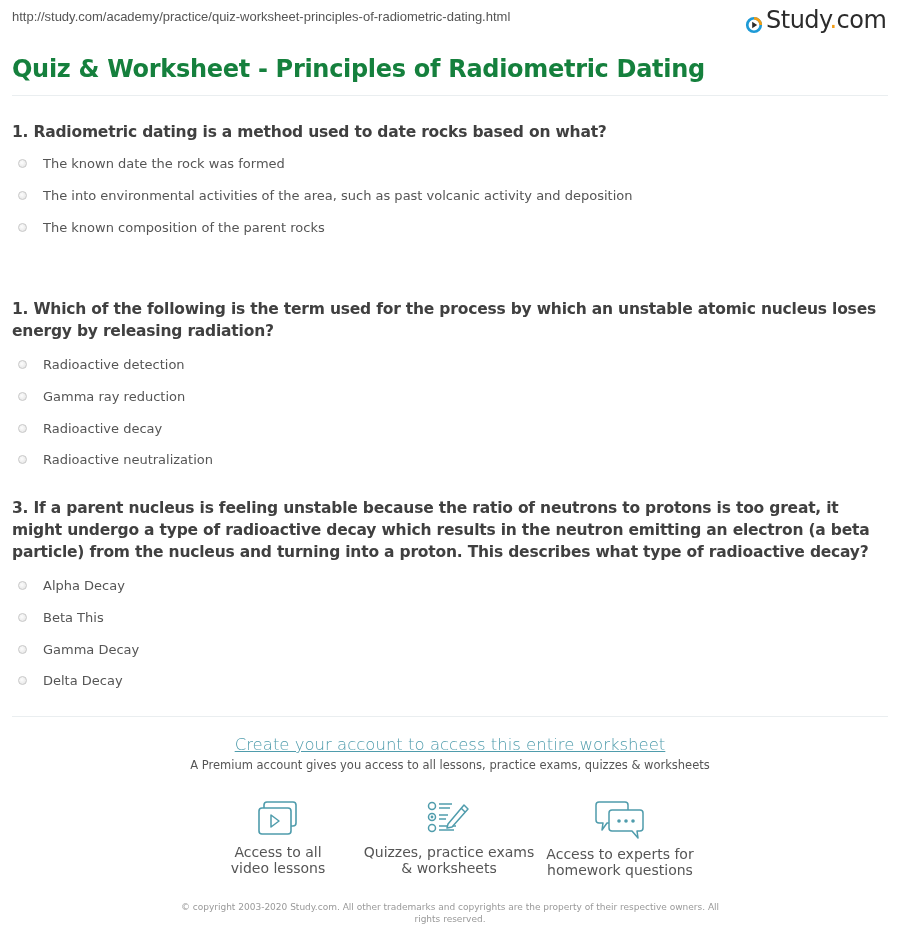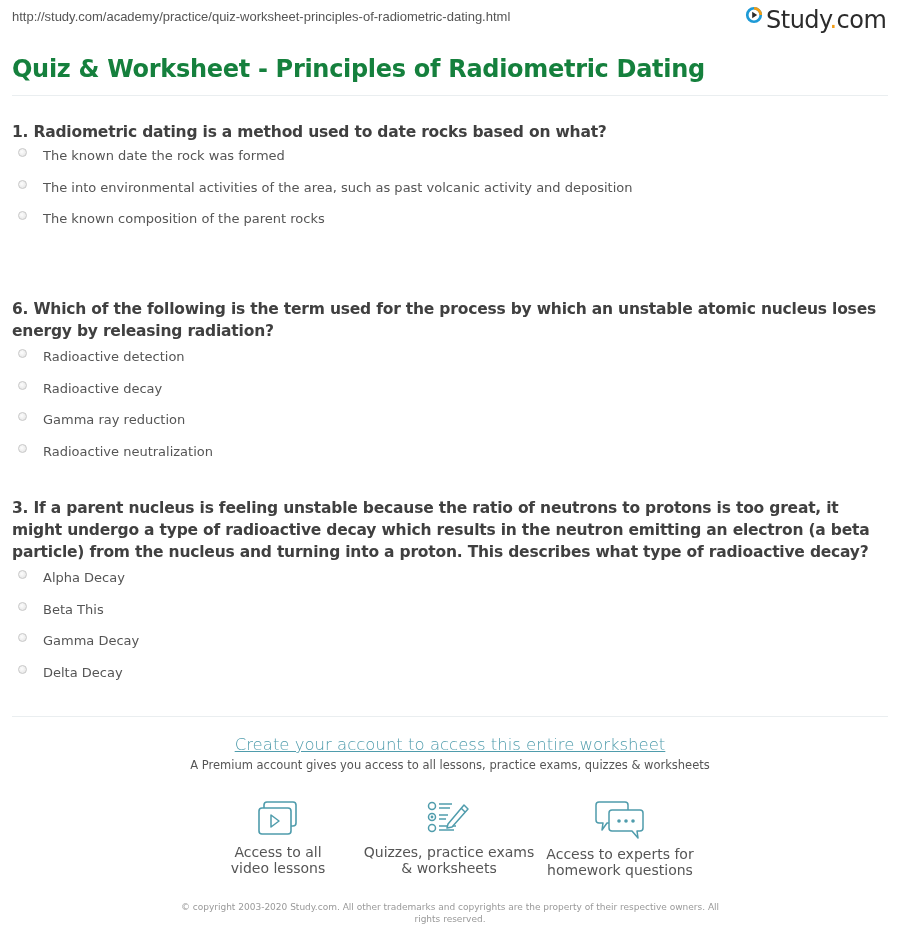--- a/index.html
+++ b/index.html
@@ -1,32 +1,32 @@
 <!DOCTYPE html>
 <html><head>
 <meta charset="utf-8">
 <style>
   * { box-sizing: border-box; margin: 0; padding: 0; }
   html, body { width: 900px; height: 951px; background: #ffffff; overflow: hidden; }
   body { font-family: "DejaVu Sans", "Liberation Sans", sans-serif; color: #4a4a4a; position: relative; }
 
   .topbar { position: absolute; left: 0; top: 0; width: 900px; height: 40px; }
   .url { position: absolute; left: 12px; top: 9px; font-size: 13px; color: #555; font-family: "Liberation Sans", sans-serif; }
-  .logo { position: absolute; left: 745px; top: 6px; height: 28px; display: flex; align-items: flex-start; }
+  .logo { position: absolute; left: 745px; top: 6px; height: 28px; display: flex; align-items: flex-end; }
   .logo-mark { width: 18px; height: 18px; margin-right: 3px; }
   .logo-text { font-size: 24px; color: #2b2b2b; font-family: "DejaVu Sans", sans-serif; letter-spacing: -0.5px; }
   .logo-dot { color: #f39c12; }
 
   .page-title { position: absolute; left: 12px; top: 55px; font-size: 24px; color: #15803d; font-weight: 600; font-family: "DejaVu Sans", sans-serif; letter-spacing: -0.3px; }
   .title-rule { position: absolute; left: 12px; top: 95px; width: 876px; height: 1px; background: #eaeef0; }
 
   .question { position: absolute; left: 12px; width: 878px; }
   .q-text { font-size: 15.5px; color: #404040; font-weight: 600; line-height: 22px; font-family: "DejaVu Sans", sans-serif; letter-spacing: -0.2px; }
   .answers { list-style: none; margin-top: 10px; }
-  .answer { display: flex; align-items: flex-start; height: 31.7px; }
+  .answer { display: flex; align-items: center; height: 31.7px; }
   .radio { width: 9px; height: 9px; border-radius: 50%; border: 1px solid #c8c8c8; background: radial-gradient(circle at 40% 40%, #fdfdfd, #e2e2e2); margin-left: 6px; margin-right: 16px; flex: none; }
   .a-label { font-size: 13px; color: #555; font-family: "DejaVu Sans", sans-serif; }
 
   .section-rule { position: absolute; left: 12px; top: 716px; width: 876px; height: 1px; background: #eaeef0; }
 
   .cta-title { position: absolute; left: 0; width: 900px; top: 735px; text-align: center; font-size: 16.5px; color: #4f9cac; font-weight: 300; font-family: "DejaVu Sans", sans-serif; text-decoration: underline; }
   .cta-sub { position: absolute; left: 0; width: 900px; top: 758px; text-align: center; font-size: 11.5px; color: #555; font-family: "DejaVu Sans", sans-serif; }
 
   .features { position: absolute; left: 0; top: 800px; width: 900px; }
   .feature { position: absolute; width: 180px; text-align: center; }
@@ -65,33 +65,33 @@
         <span class="a-label">The into environmental activities of the area, such as past volcanic activity and deposition</span>
       </li>
     <li class="answer">
         <span class="radio"></span>
         <span class="a-label">The known composition of the parent rocks</span>
       </li>
   </ul>
 </div>
 
 <div class="question" style="top:298px;">
-  <div class="q-text">6. Which of the following is the term used for the process by which an unstable atomic nucleus loses energy by releasing radiation?</div>
+  <div class="q-text">1. Which of the following is the term used for the process by which an unstable atomic nucleus loses energy by releasing radiation?</div>
   <ul class="answers" style="margin-top:7px;">
     <li class="answer">
         <span class="radio"></span>
         <span class="a-label">Radioactive detection</span>
       </li>
     <li class="answer">
         <span class="radio"></span>
-        <span class="a-label">Radioactive decay</span>
+        <span class="a-label">Gamma ray reduction</span>
       </li>
     <li class="answer">
         <span class="radio"></span>
-        <span class="a-label">Gamma ray reduction</span>
+        <span class="a-label">Radioactive decay</span>
       </li>
     <li class="answer">
         <span class="radio"></span>
         <span class="a-label">Radioactive neutralization</span>
       </li>
   </ul>
 </div>
 
 <div class="question" style="top:497px;">
   <div class="q-text">3. If a parent nucleus is feeling unstable because the ratio of neutrons to protons is too great, it might undergo a type of radioactive decay which results in the neutron emitting an electron (a beta particle) from the nucleus and turning into a proton. This describes what type of radioactive decay?</div>

